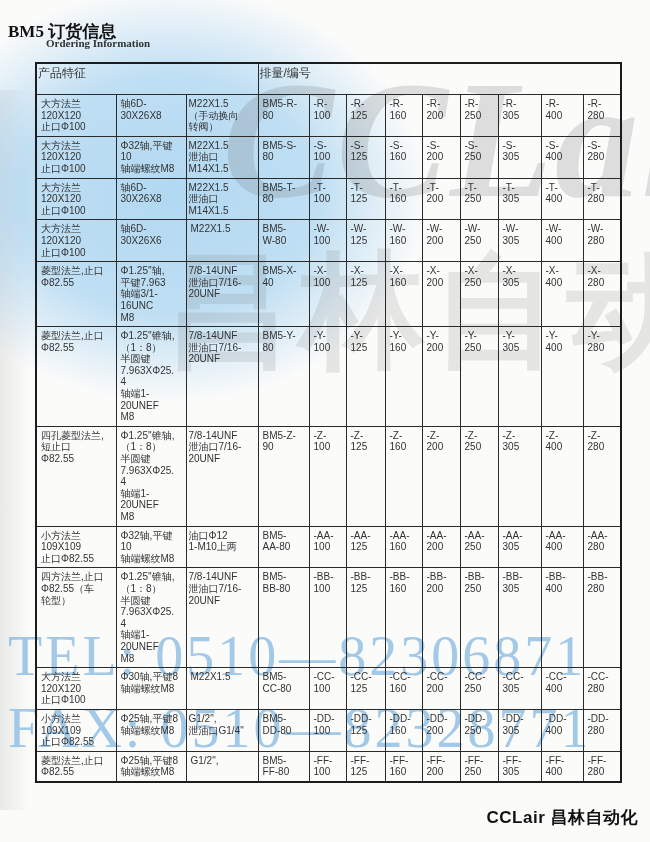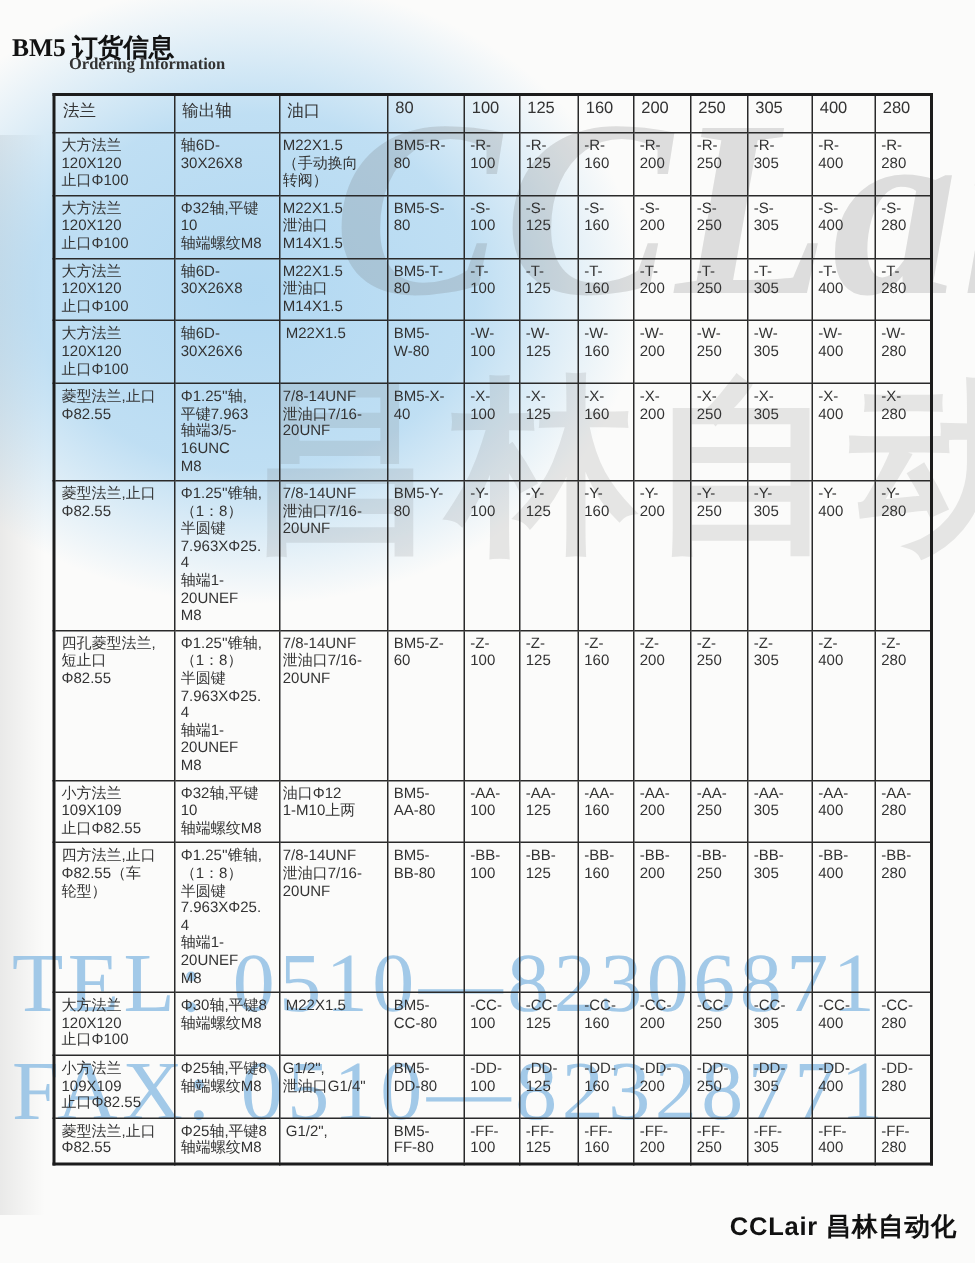--- a/index.html
+++ b/index.html
@@ -95,32 +95,22 @@
       <col style="width: 39px;">
       <col style="width: 37px;">
       <col style="width: 38px;">
       <col style="width: 38px;">
       <col style="width: 43px;">
       <col style="width: 42px;">
       <col style="width: 38px;">
     </colgroup>
   <thead>
       <tr>
-        <th class="chead">法兰</th>
-        <th class="chead">输出轴</th>
-        <th class="chead">油口</th>
-        <th class="chead">80</th>
-        <th class="chead">100</th>
-        <th class="chead">125</th>
-        <th class="chead">160</th>
-        <th class="chead">200</th>
-        <th class="chead">250</th>
-        <th class="chead">305</th>
-        <th class="chead">400</th>
-        <th class="chead">280</th>
+        <th class="ghead" colspan="3">产品特征</th>
+        <th class="ghead" colspan="9">排量/编号</th>
       </tr>
     </thead>
   <tbody>
       <tr>
         <td class="tcell">大方法兰
 120X120
 止口Φ100</td>
         <td class="tcell">轴6D-
 30X26X8</td>
         <td class="tcell center">M22X1.5
@@ -226,21 +216,21 @@
         <td class="tcell">-W-
 400</td>
         <td class="tcell">-W-
 280</td>
       </tr>
       <tr>
         <td class="tcell">菱型法兰,止口
 Φ82.55</td>
         <td class="tcell">Φ1.25''轴,
 平键7.963
-轴端3/5-
+轴端3/1-
 16UNC
 M8</td>
         <td class="tcell center">7/8-14UNF
 泄油口7/16-
 20UNF</td>
         <td class="tcell">BM5-X-
 40</td>
         <td class="tcell">-X-
 100</td>
         <td class="tcell">-X-
@@ -300,21 +290,21 @@
 半圆键
 7.963XΦ25.
 4
 轴端1-
 20UNEF
 M8</td>
         <td class="tcell center">7/8-14UNF
 泄油口7/16-
 20UNF</td>
         <td class="tcell">BM5-Z-
-60</td>
+90</td>
         <td class="tcell">-Z-
 100</td>
         <td class="tcell">-Z-
 125</td>
         <td class="tcell">-Z-
 160</td>
         <td class="tcell">-Z-
 200</td>
         <td class="tcell">-Z-
 250</td>

